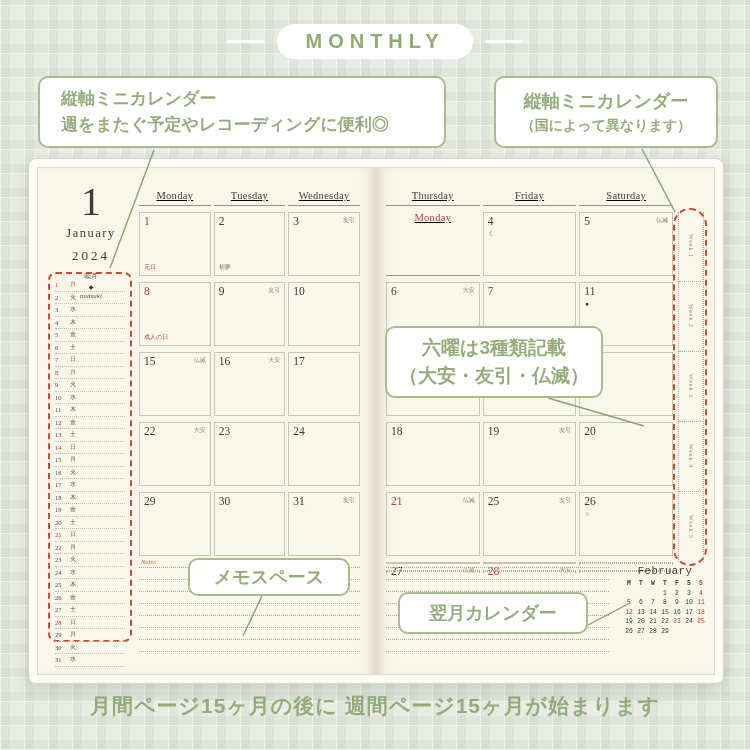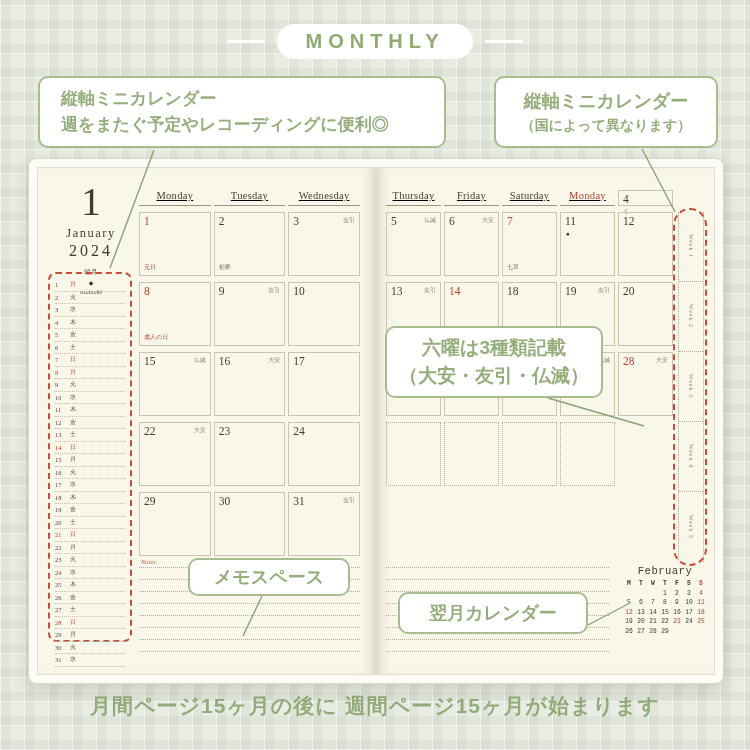--- a/index.html
+++ b/index.html
@@ -29,35 +29,35 @@
   .book{position:absolute;left:28px;top:158px;width:694px;height:524px;background:#fcfbf5;
     border:1px solid #d8d5c6;border-radius:8px;box-shadow:0 6px 16px rgba(90,95,80,.22);z-index:1;}
   .pages{position:absolute;left:8px;top:8px;width:678px;height:508px;background:#f9f6ea;border:1px solid #e2ddcb;display:flex;box-sizing:border-box;}
   .page{position:relative;width:50%;height:100%;}
   .page.left{box-shadow:inset -12px 0 16px -12px rgba(120,110,90,.4);}
   .page.right{box-shadow:inset 12px 0 16px -12px rgba(120,110,90,.4);}
   
   .month-head{position:absolute;left:14px;top:12px;width:78px;text-align:center;color:#3f3a30;}
   .month-num{font-size:40px;line-height:44px;}
   .month-name{font-size:12.5px;letter-spacing:1.5px;margin-top:2px;}
-  .month-year{font-size:16px;letter-spacing:3px;margin-top:1px;}
+  .month-year{font-size:13px;letter-spacing:3px;margin-top:7px;}
   .month-old{font-size:6.5px;margin-top:8px;color:#55503f;}
   .diamond{font-size:6px;margin-top:2px;color:#3f3a30;}
   .month-reading{font-size:7px;font-style:italic;margin-top:2px;color:#55503f;}
   
   .mini-strip{position:absolute;left:10px;top:104px;width:84px;height:370px;border:2px dashed #c94b38;border-radius:8px;
     padding:5px 5px 0 5px;box-sizing:border-box;}
   .mini-row{height:11.5px;border-bottom:1px dotted #c6bfa9;display:flex;align-items:center;color:#55503f;}
   .mini-row .mn{font-size:6.5px;width:12px;}
   .mini-row .mw{font-size:6px;margin-left:3px;}
   .mini-row.red{color:#b5432f;}
   
   .grid{position:absolute;display:grid;column-gap:3px;row-gap:6px;text-decoration:underline;}
   #grid-left{left:101px;top:22px;width:221px;grid-template-columns:repeat(3,1fr);grid-template-rows:16px repeat(5,64px);}
-  #grid-right{left:10px;top:22px;width:287px;grid-template-columns:repeat(5,1fr);grid-template-rows:16px repeat(5,64px);}
+  #grid-right{left:10px;top:22px;width:287px;grid-template-columns:repeat(3,1fr);grid-template-rows:16px repeat(5,64px);}
   .gh{font-size:10.5px;color:#433d33;text-align:center;border-bottom:1px solid #9a9384;padding-bottom:2px;letter-spacing:.3px;}
   .gh.red{color:#b5432f;}
   .cell{position:relative;border:1px solid #cbc4b0;background:transparent;}
   .cell.dotted{border:1px dotted #b3ab96;}
   .dnum{position:absolute;top:2px;left:4px;font-size:11.5px;color:#3f3a30;}
   .dnum.red{color:#b5432f;}
   .rokuyo{position:absolute;top:3px;right:4px;font-size:6px;color:#8d8472;}
   .note{position:absolute;bottom:3px;left:4px;font-size:6px;color:#6d675a;}
   .note.red{color:#b5432f;}
   .moon{position:absolute;top:17px;left:5px;font-size:6.5px;color:#3f3a30;}

